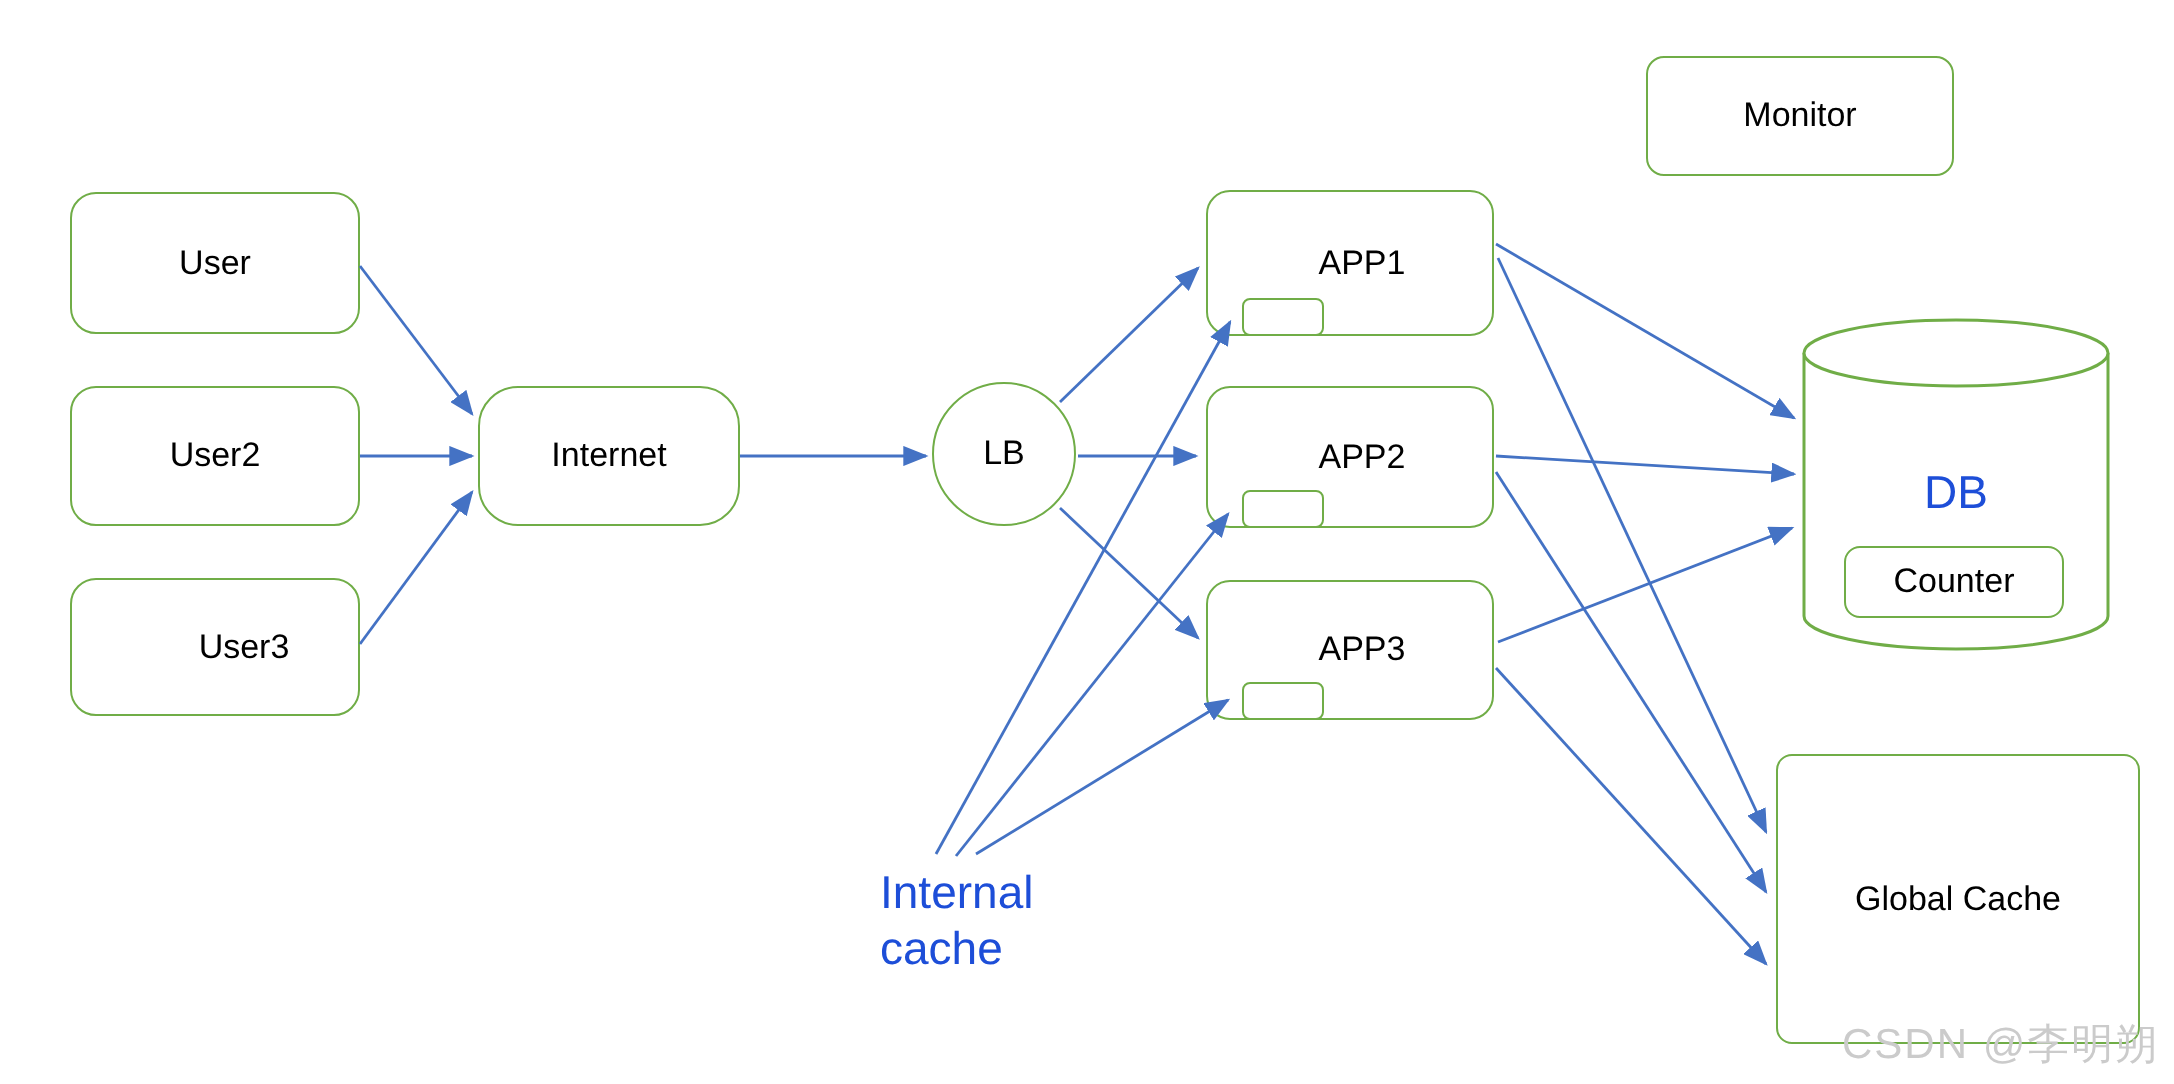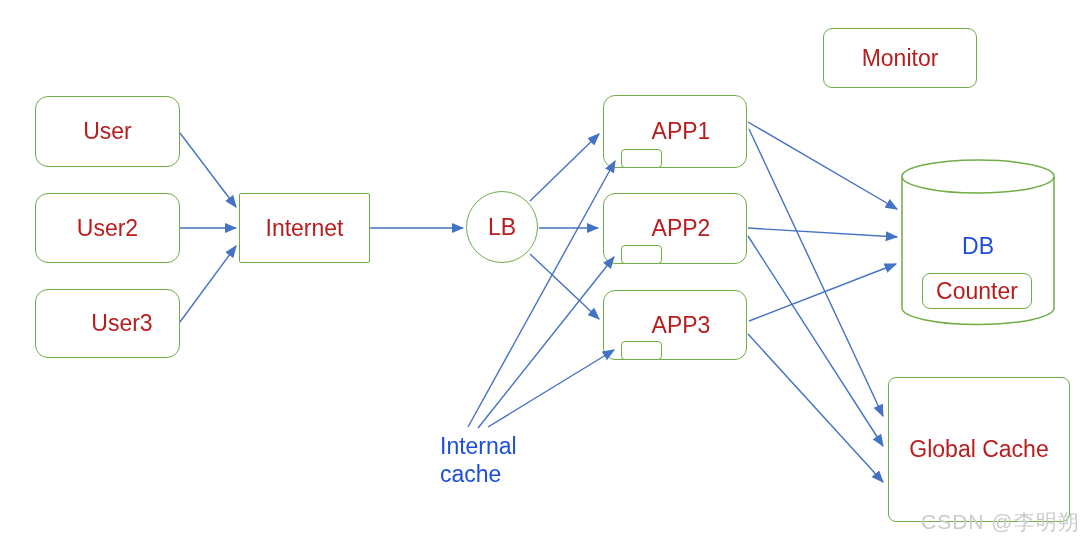--- a/index.html
+++ b/index.html
@@ -3,21 +3,21 @@
 <meta charset="utf-8">
 <style>
   html,body{margin:0;padding:0;background:#fff;}
   .canvas{
     position:relative;width:1087px;height:542px;background:#ffffff;overflow:hidden;
     font-family:"Liberation Sans","DejaVu Sans",sans-serif;color:#1f1f1f;
   }
   .node{
     position:absolute;background:#fff;border:1.5px solid #70AD47;
     display:flex;align-items:center;justify-content:center;
-    font-size:23px;color:#b91c1c;box-sizing:border-box;z-index:2;
+    font-size:17px;color:#000000;box-sizing:border-box;z-index:2;
   }
   .rect{border-radius:13px;}
   .app{border-radius:12px;padding-left:12px;}
   .slot{border-radius:4px;z-index:2;}
   .circle{border-radius:50%;}
   .plain-label{
     position:absolute;font-size:23px;line-height:28px;color:#1d4ed8;z-index:2;
     background:transparent;
   }
   .cyl-layer{position:absolute;left:0;top:0;z-index:1;}
@@ -43,21 +43,21 @@
   </div>
 
   <div class="node rect" style="left:35px;top:193px;width:145px;height:70px;">
     <span>User2</span>
   </div>
 
   <div class="node rect" style="left:35px;top:289px;width:145px;height:69px;padding-left:29px;">
     <span>User3</span>
   </div>
 
-  <div class="node rect" style="left:239px;top:193px;width:131px;height:70px;border-radius:2px;">
+  <div class="node rect" style="left:239px;top:193px;width:131px;height:70px;border-radius:20px;">
     <span>Internet</span>
   </div>
 
   <div class="node circle" style="left:466px;top:191px;width:72px;height:72px;">
     <span>LB</span>
   </div>
 
   <div class="node app" style="left:603px;top:95px;width:144px;height:73px;">
     <span>APP1</span>
   </div>

